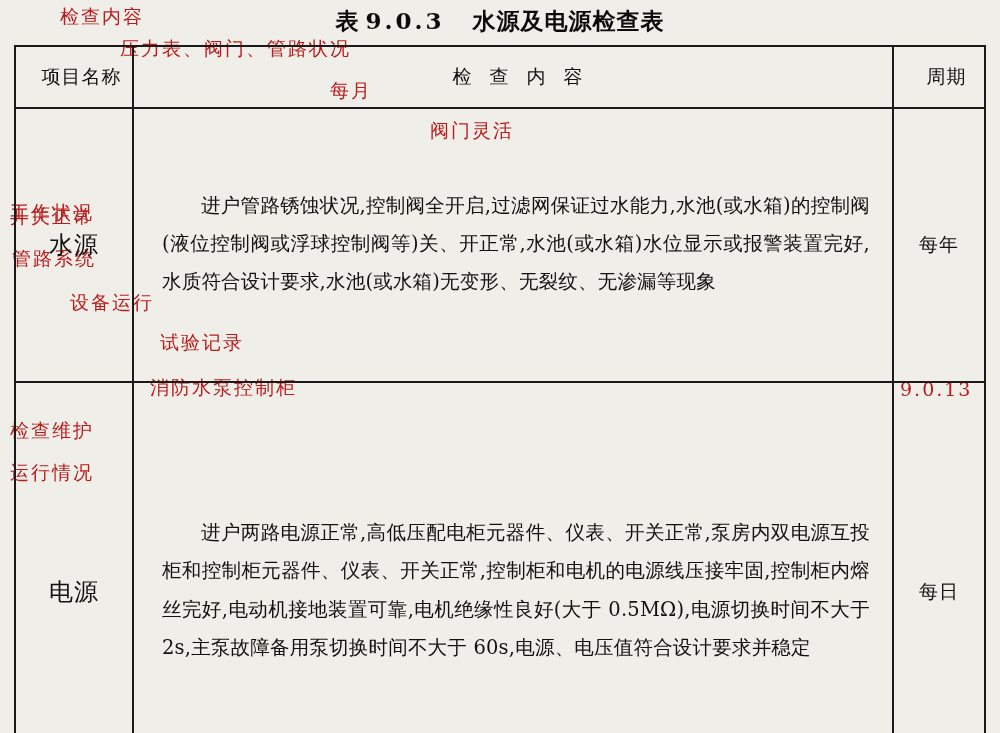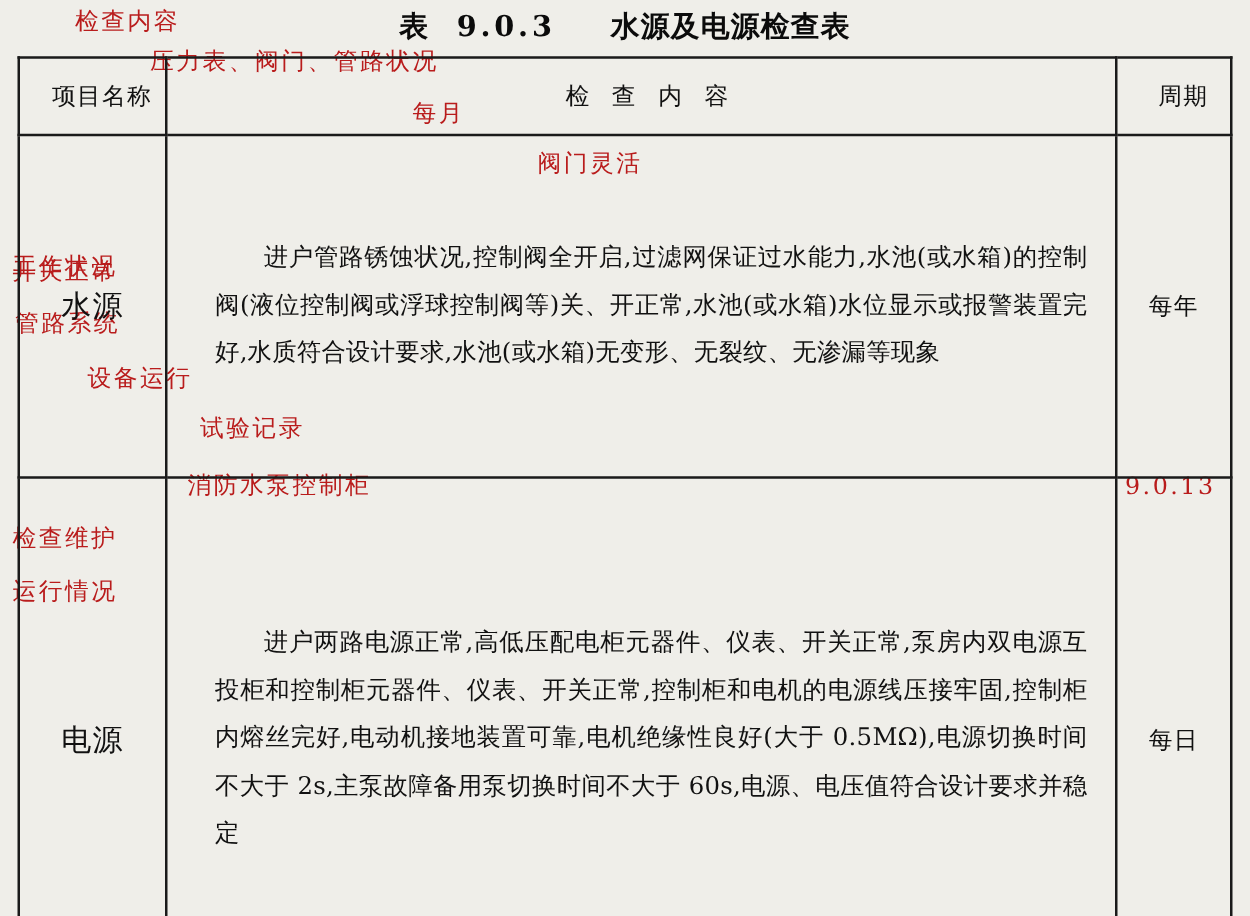--- a/index.html
+++ b/index.html
@@ -54,21 +54,21 @@
     text-align: center;
     font-size: 23px;
     font-weight: bold;
     letter-spacing: 1px;
     padding-top: 6px;
     padding-bottom: 8px;
     color: #0b0b0b;
   }
   .doc-title .num {
     letter-spacing: 3px;
-    margin: 0 22px;
+    margin: 0 6px;
   }
   .doc-title .gap { display: inline-block; width: 22px; }
 
   table.inspect {
     border-collapse: collapse;
     width: 970px;
     margin: 0 auto;
     table-layout: fixed;
     background: transparent;
   }
@@ -98,21 +98,21 @@
     text-align: center;
     font-size: 24px;
     letter-spacing: 1px;
   }
   td.period {
     text-align: center;
     font-size: 19px;
     letter-spacing: 1px;
   }
   td.body {
-    padding: 20px 22px 22px 38px;
+    padding: 20px 22px 22px 28px;
     font-size: 19.5px;
     line-height: 1.95;
     text-align: justify;
     text-justify: inter-ideograph;
     letter-spacing: 0.2px;
   }
   td.body p {
     margin: 0;
     text-indent: 2em;
   }

